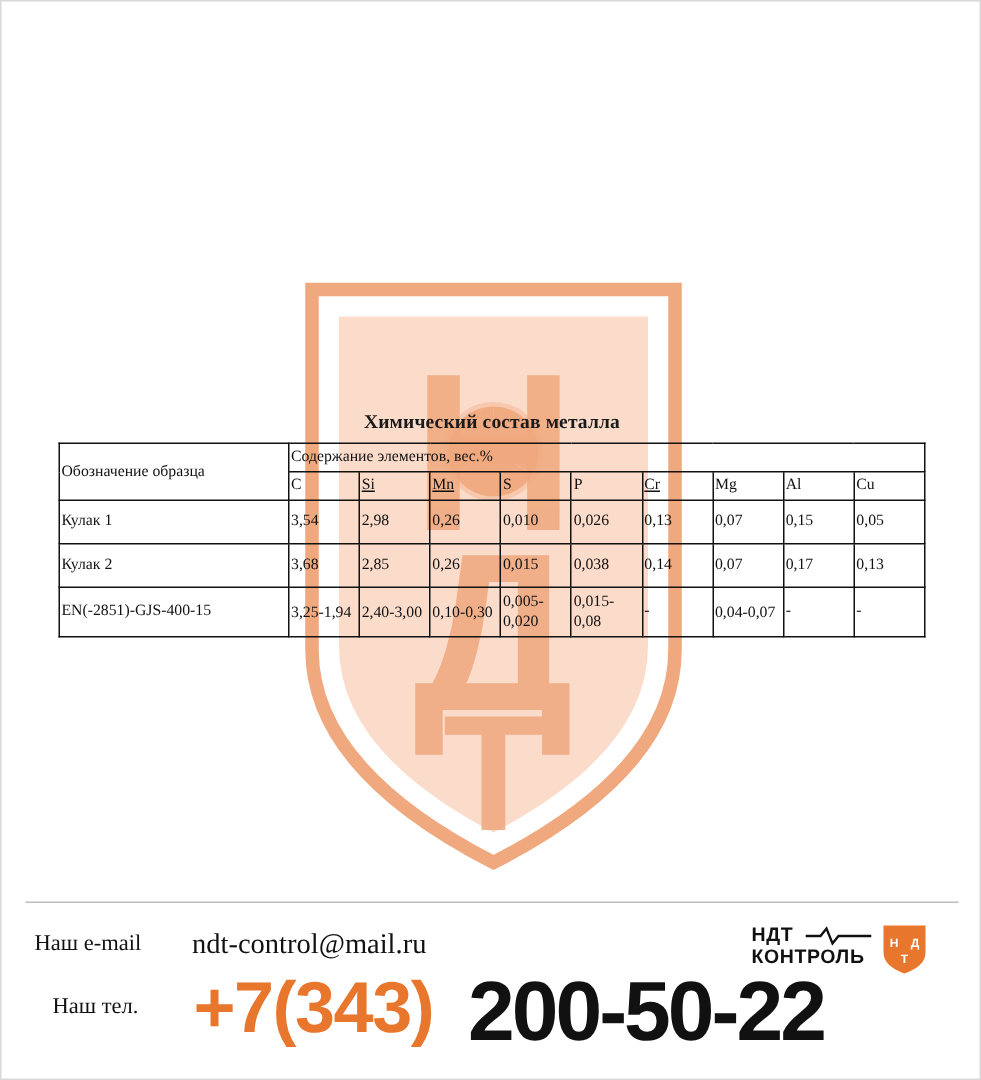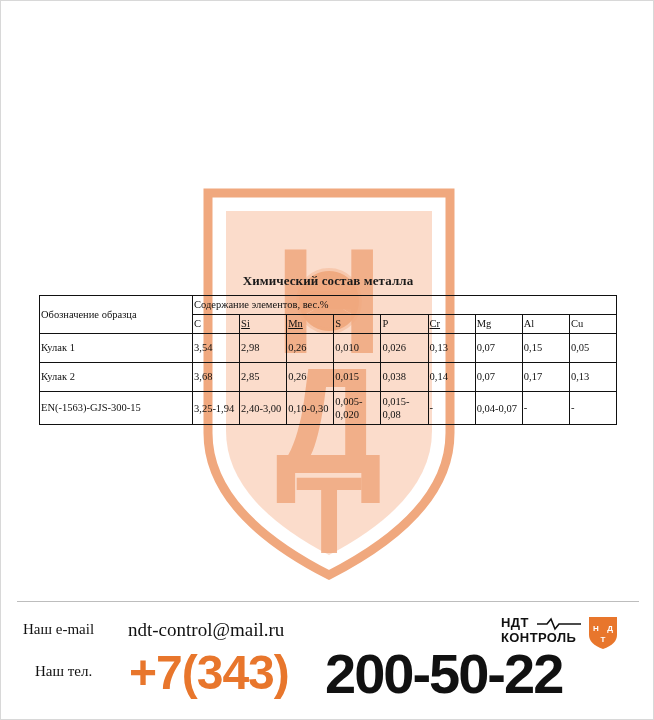--- a/index.html
+++ b/index.html
@@ -141,21 +141,21 @@
     top: 44px;
     font-size: 48px;
     font-weight: bold;
     color: #e8762c;
     font-family: "Liberation Sans", sans-serif;
     letter-spacing: -1px;
     margin-left: 20px;
   }
   .tel-number {
     position: absolute;
-    left: 324px;
+    left: 311px;
     top: 40px;
     font-size: 56px;
     font-weight: bold;
     color: #111;
     font-family: "Liberation Sans", sans-serif;
     letter-spacing: -2px;
   }
 
   
   .logo {
@@ -253,21 +253,21 @@
           <td class="val">0,26</td>
           <td class="val">0,015</td>
           <td class="val">0,038</td>
           <td class="val">0,14</td>
           <td class="val">0,07</td>
           <td class="val">0,17</td>
           <td class="val">0,13</td>
         </tr>
 
         <tr>
-          <td class="rowlabel">EN(-1563)-GJS-300-15</td>
+          <td class="rowlabel">EN(-2851)-GJS-400-15</td>
           <td class="val two">3,25-1,94</td>
           <td class="val two">2,40-3,00</td>
           <td class="val two">0,10-0,30</td>
           <td class="val two">0,005-0,020</td>
           <td class="val two">0,015-0,08</td>
           <td class="val">-</td>
           <td class="val two">0,04-0,07</td>
           <td class="val">-</td>
           <td class="val">-</td>
         </tr>

